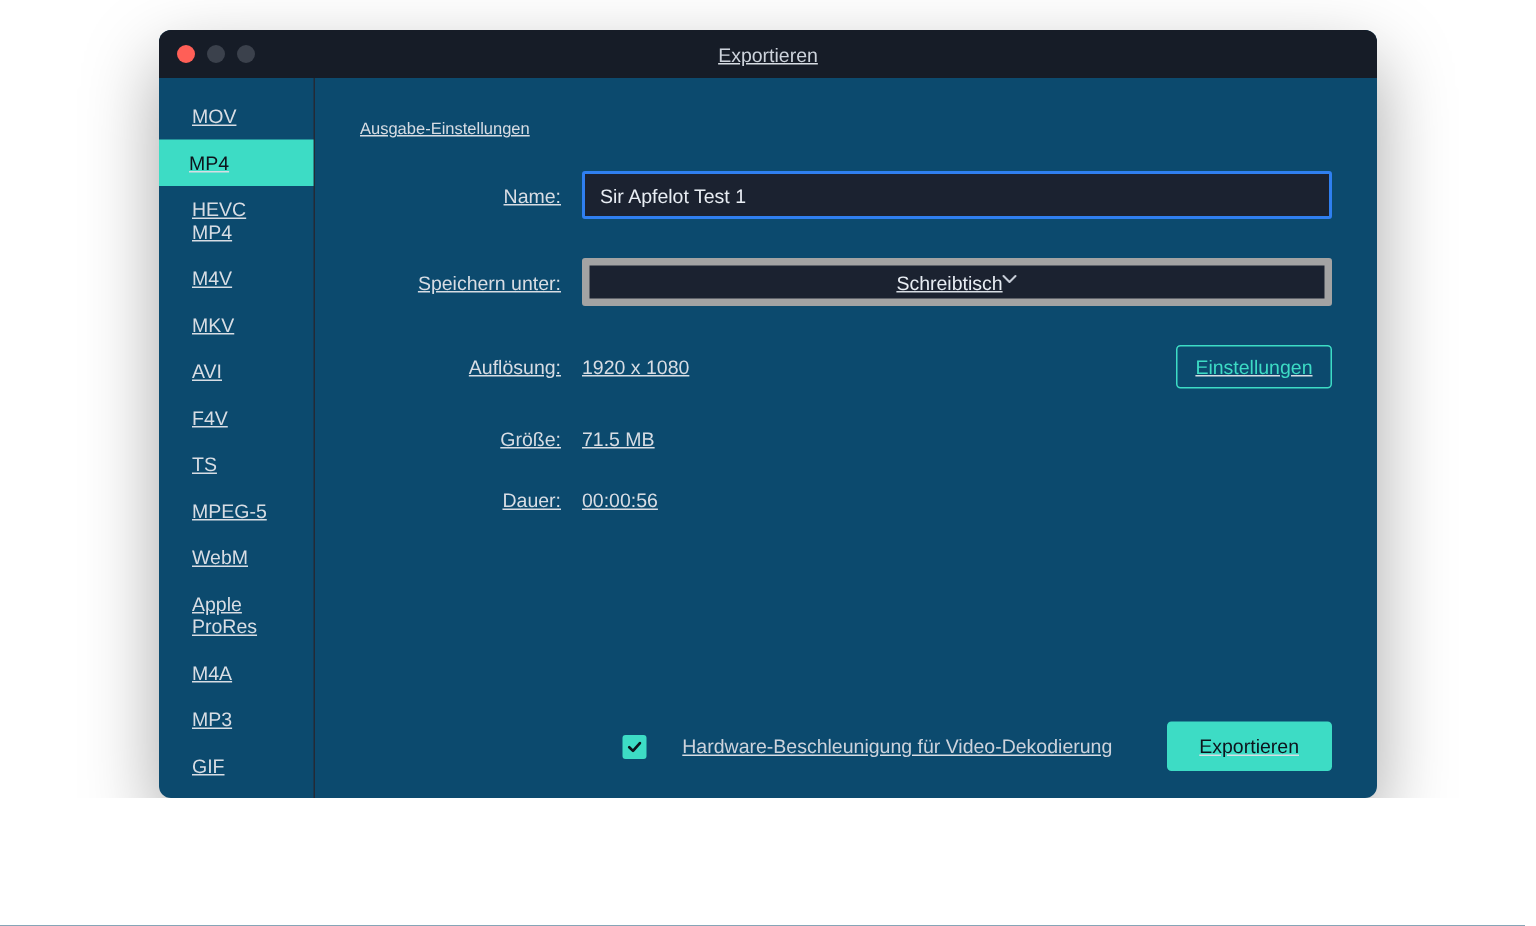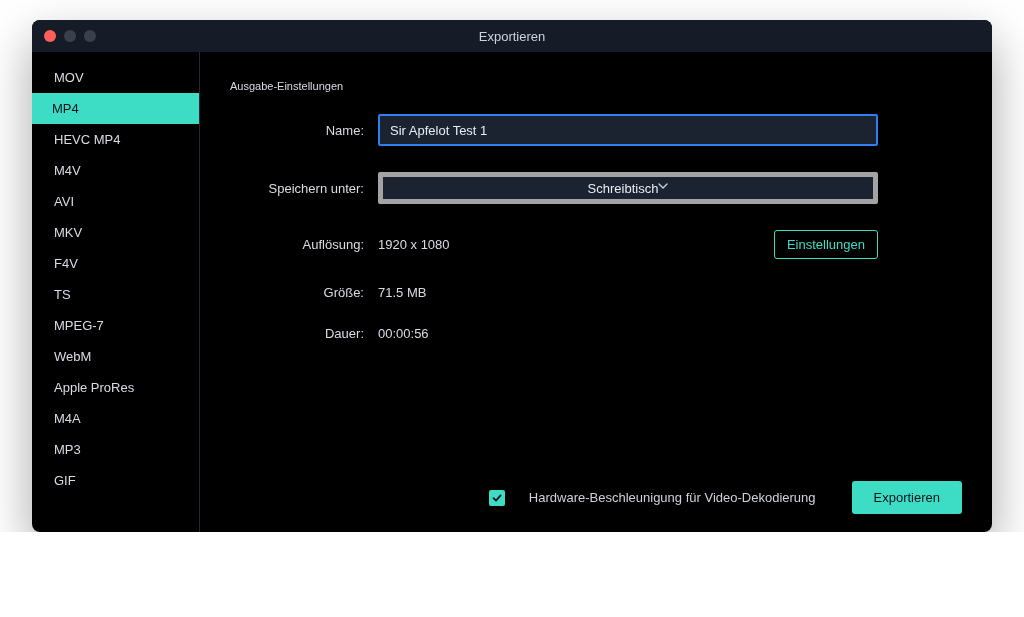--- a/index.html
+++ b/index.html
@@ -5,27 +5,28 @@
   * { box-sizing: border-box; margin: 0; padding: 0; }
   body {
     background: #ffffff;
     font-family: -apple-system, BlinkMacSystemFont, "Segoe UI", Helvetica, Arial, sans-serif;
     display: flex;
     justify-content: center;
     align-items: flex-start;
     padding-top: 20px;
   }
   .window {
-    width: 960px;
-    background: #000000;
+    width: 812px;
+    background: #0c4a6e;
     border-radius: 8px;
     box-shadow: 0 20px 50px rgba(0,0,0,0.35);
     overflow: hidden;
     color: #d8dde4;
     font-size: 13px;
+    text-decoration: underline;
   }
   .titlebar {
     height: 32px;
     display: flex;
     align-items: center;
     justify-content: center;
     position: relative;
     background: #161c27;
   }
   .traffic-lights {
@@ -212,25 +213,25 @@
     <div class="title-text">Exportieren</div>
   </div>
 
 
   <div class="body">
     <div class="sidebar">
       <div class="sidebar-item">MOV</div>
       <div class="sidebar-item active">MP4</div>
       <div class="sidebar-item">HEVC MP4</div>
       <div class="sidebar-item">M4V</div>
+      <div class="sidebar-item">MKV</div>
       <div class="sidebar-item">AVI</div>
-      <div class="sidebar-item">MKV</div>
       <div class="sidebar-item">F4V</div>
       <div class="sidebar-item">TS</div>
-      <div class="sidebar-item">MPEG-7</div>
+      <div class="sidebar-item">MPEG-5</div>
       <div class="sidebar-item">WebM</div>
       <div class="sidebar-item">Apple ProRes</div>
       <div class="sidebar-item">M4A</div>
       <div class="sidebar-item">MP3</div>
       <div class="sidebar-item">GIF</div>
     </div>
 
     <div class="main">
       <div class="section-title">Ausgabe-Einstellungen</div>
 

